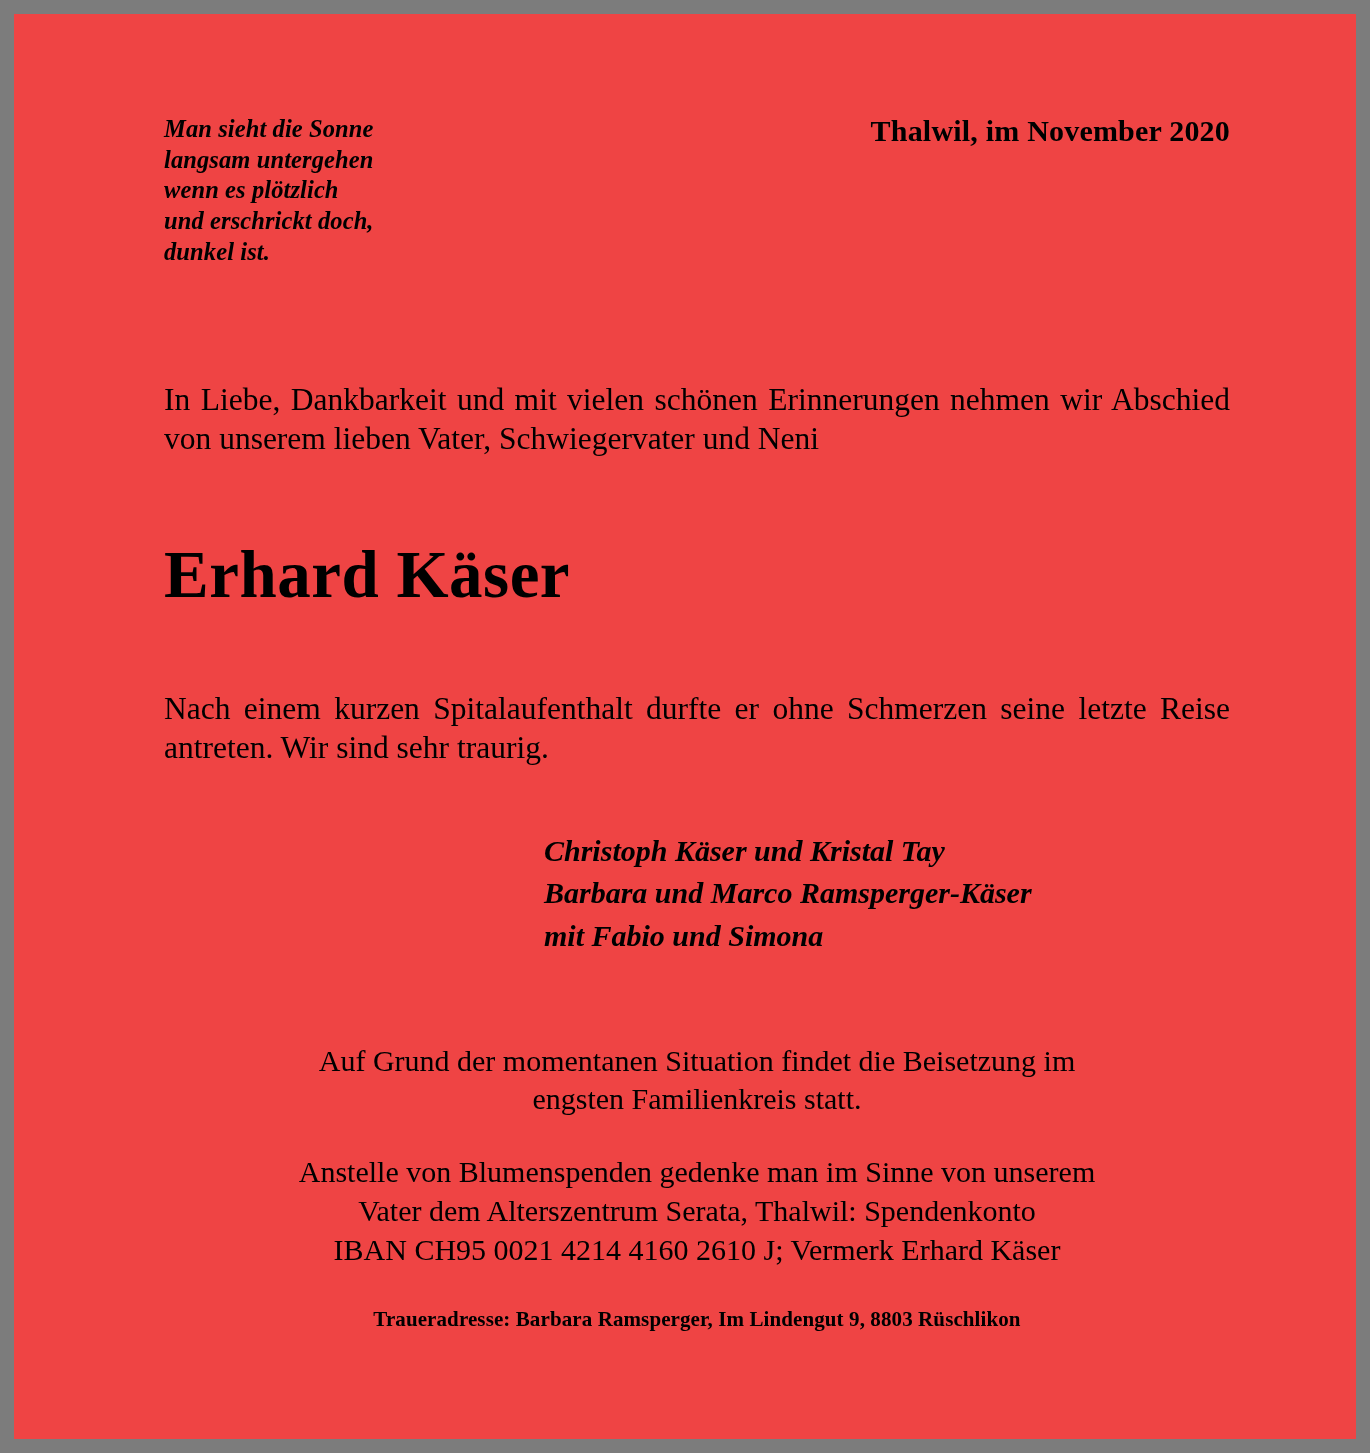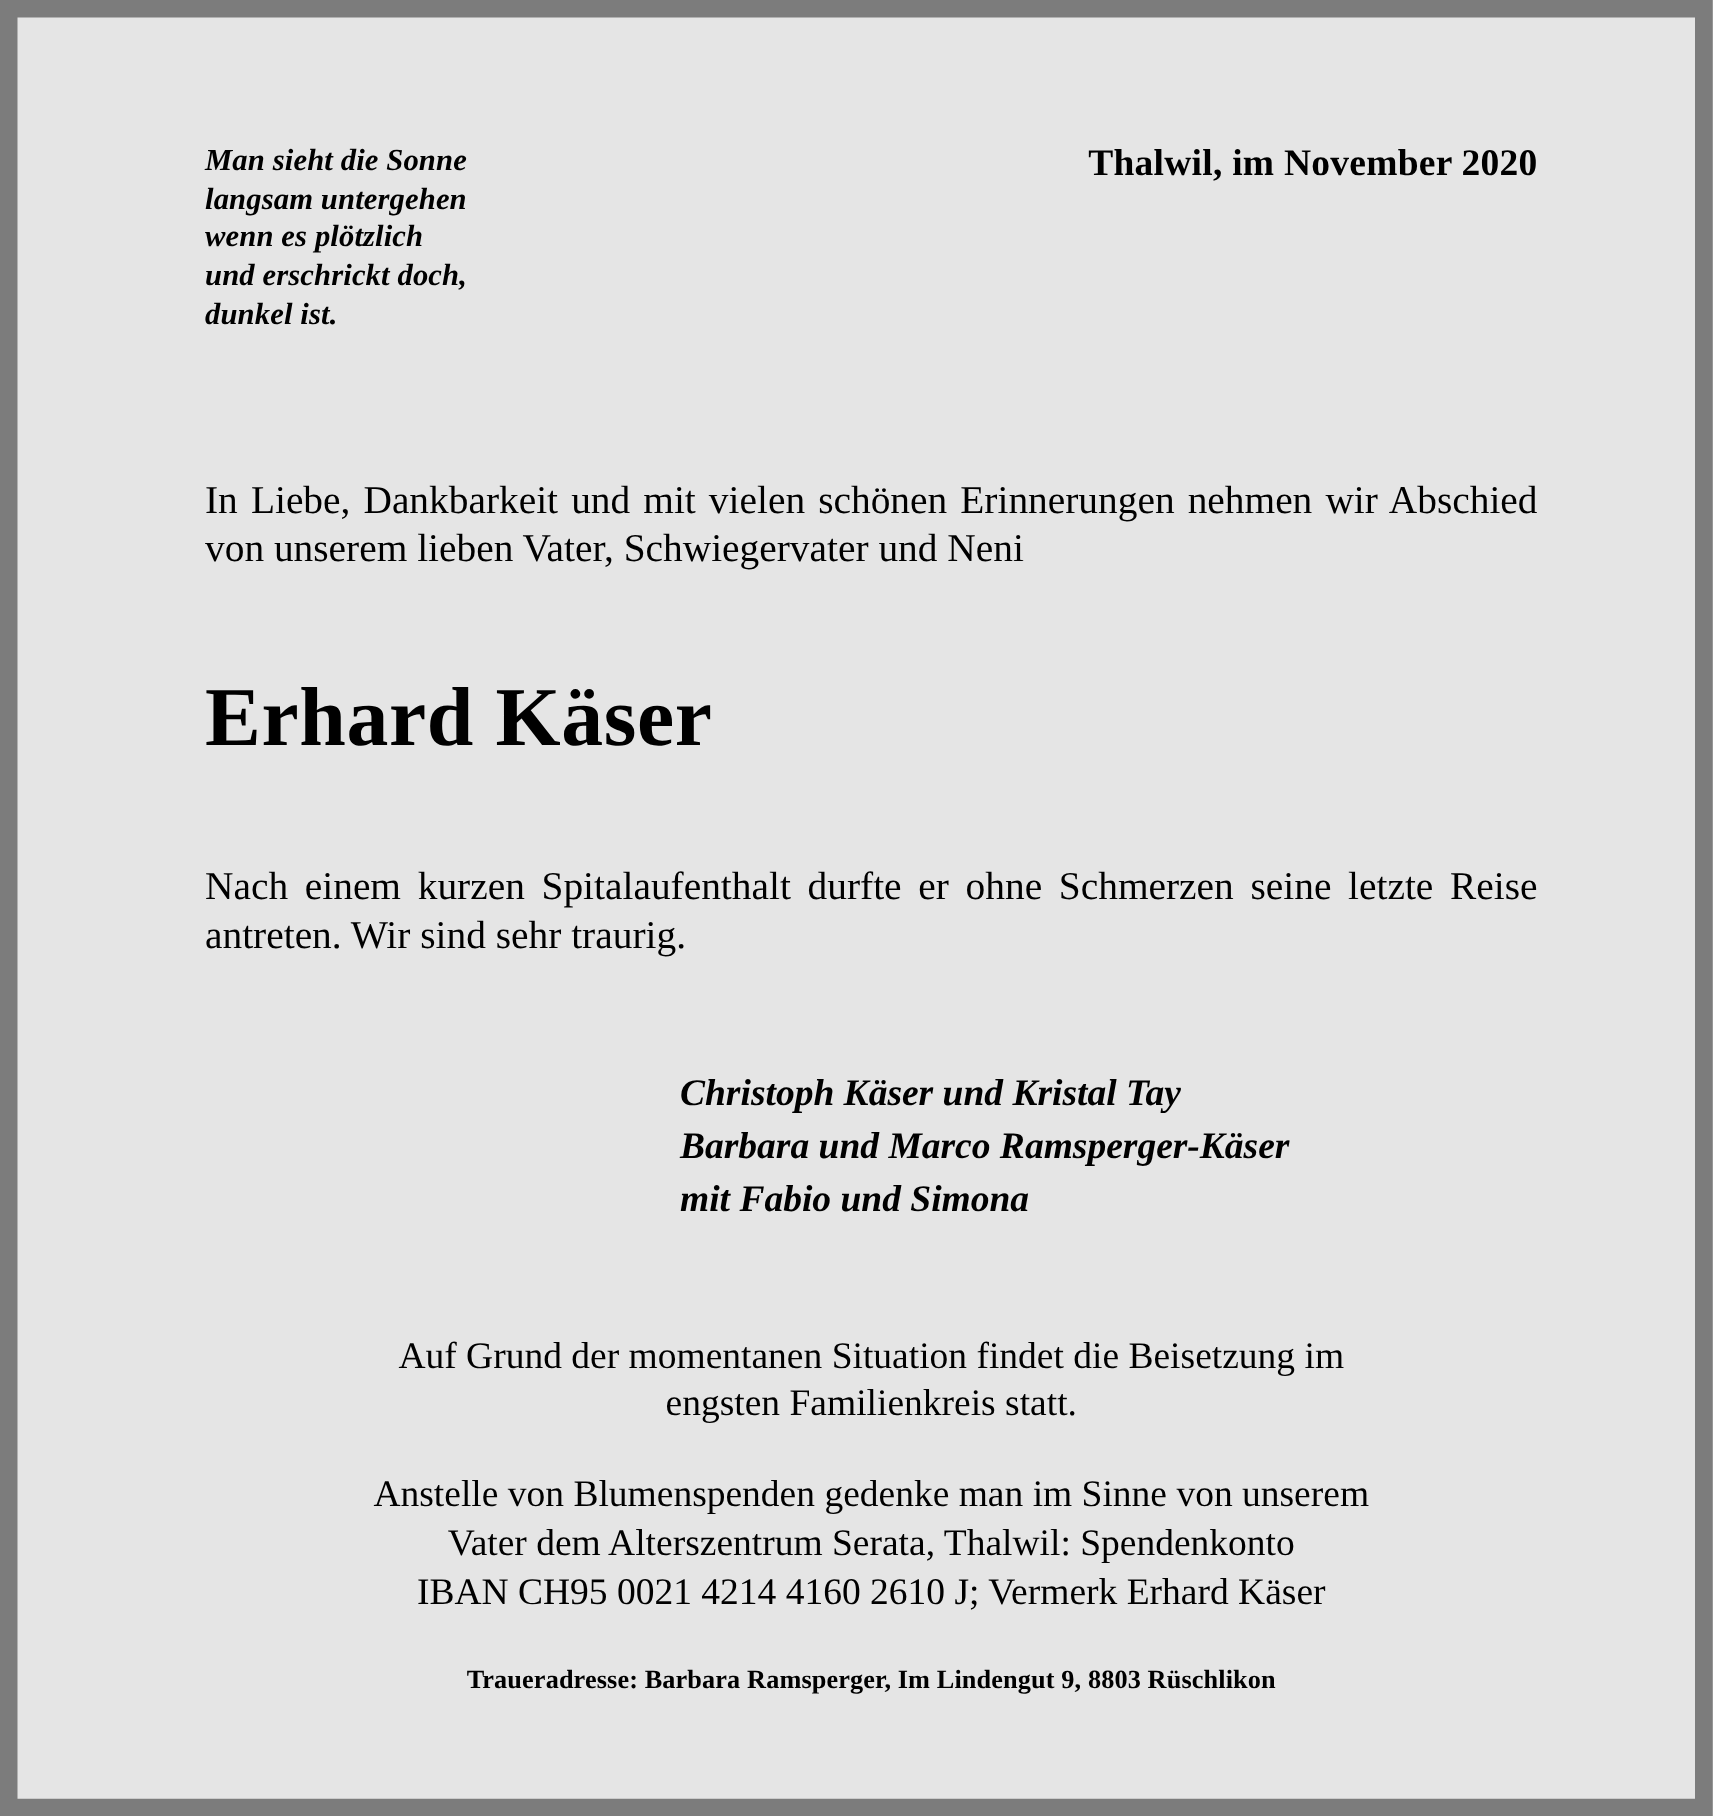--- a/index.html
+++ b/index.html
@@ -12,21 +12,21 @@
     height: 1453px;
     font-family: "Liberation Serif", serif;
     color: #000;
   }
   .page {
     position: absolute;
     left: 14px;
     top: 14px;
     width: 1342px;
     height: 1425px;
-    background: #e5e5e5;
+    background: #ef4444;
     box-sizing: border-box;
   }
   .inner {
     position: absolute;
     left: 150px;
     top: 0;
     width: 1066px;
     height: 100%;
   }
 
@@ -86,21 +86,21 @@
   .body-text {
     margin-top: 76px;
     font-size: 31.5px;
     line-height: 1.25;
     text-align: justify;
     text-align-last: left;
   }
 
   
   .survivors {
-    margin-top: 86px;
+    margin-top: 62px;
     margin-left: 380px;
     font-style: italic;
     font-weight: 600;
     font-size: 30px;
     line-height: 1.42;
   }
 
   
   .notice-1 {
     margin-top: 84px;

